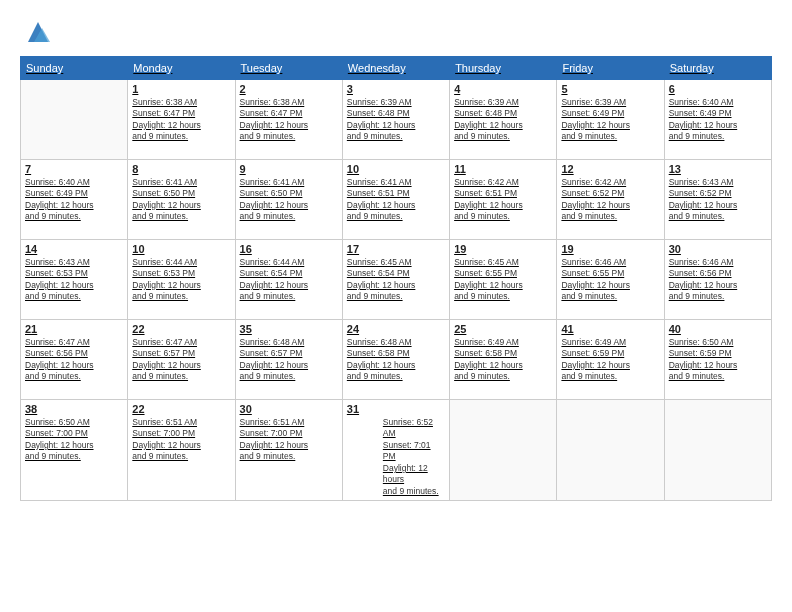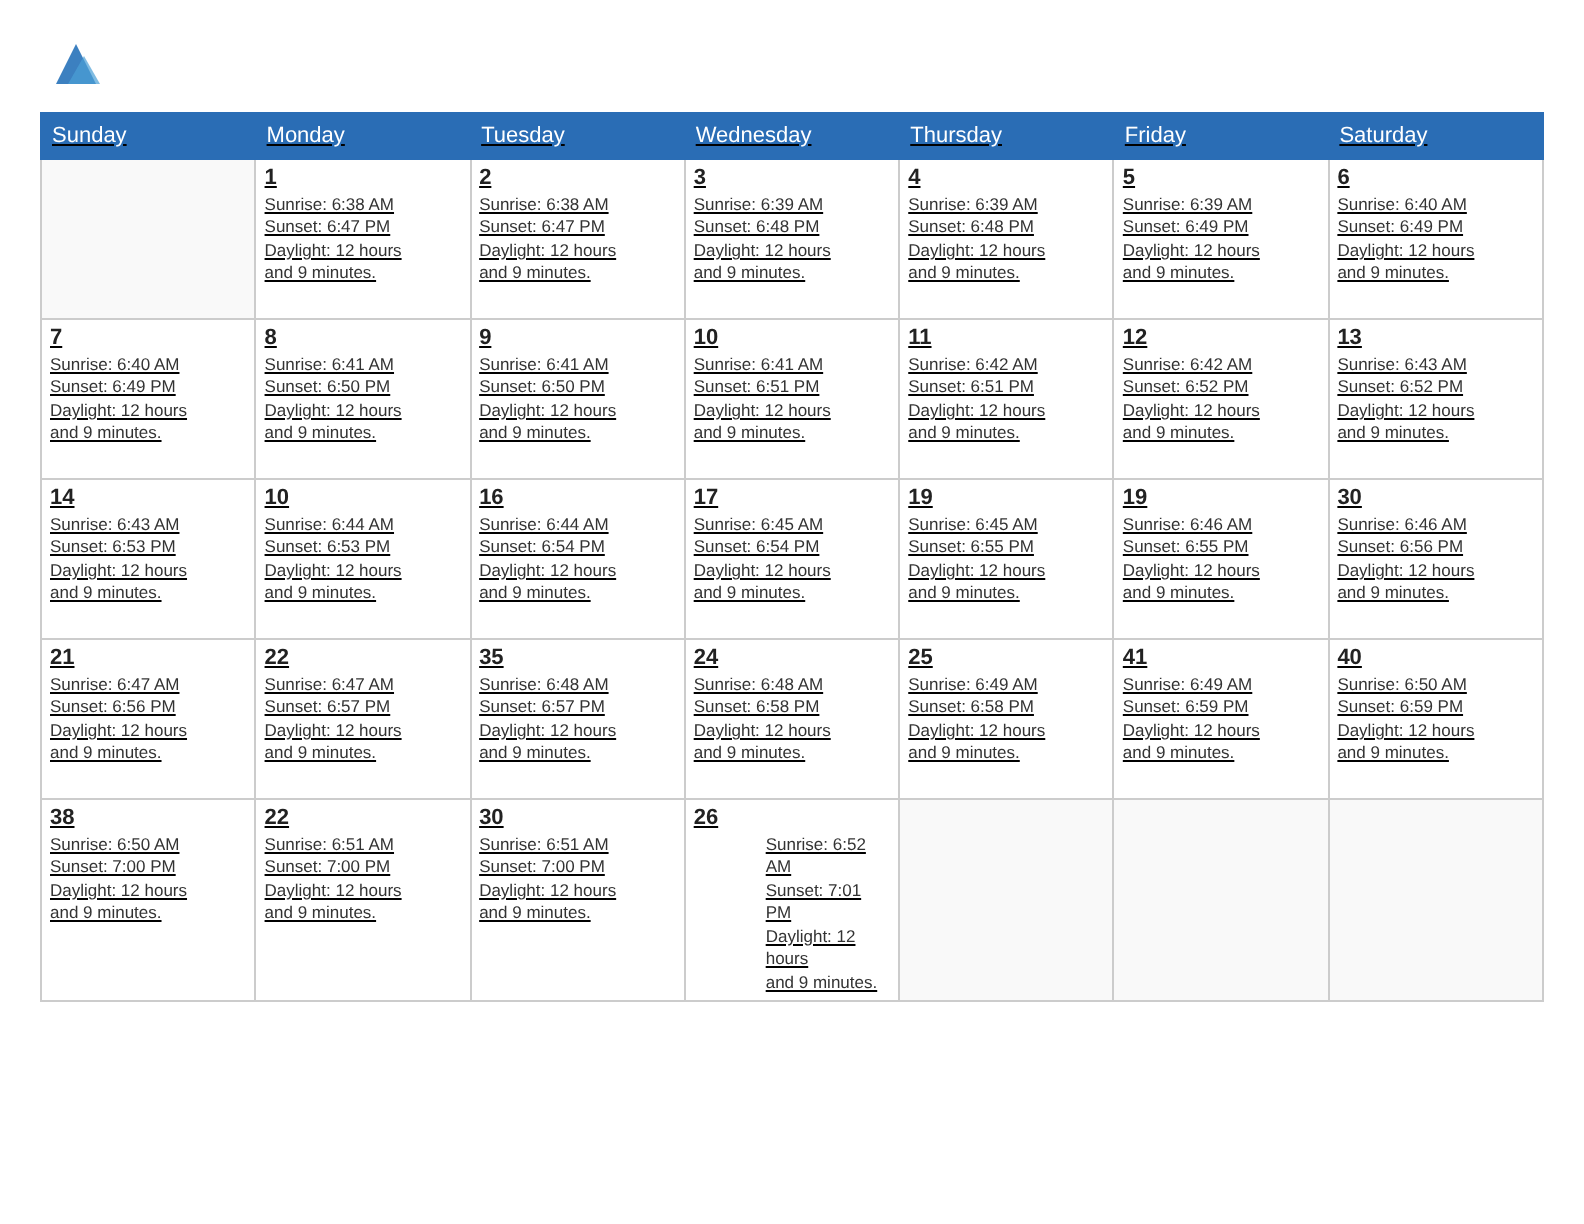--- a/index.html
+++ b/index.html
@@ -349,21 +349,21 @@
 and 9 minutes.</div>
           </td>
           <td>
             <span class="day-num">30</span>
             <div class="day-info" style="white-space: pre-line;">Sunrise: 6:51 AM
 Sunset: 7:00 PM
 Daylight: 12 hours
 and 9 minutes.</div>
           </td>
           <td>
-            <span class="day-num">26</span>
+            <span class="day-num">31</span>
             <div class="day-info" style="white-space: pre-line; margin-left: 36px;">Sunrise: 6:52 AM
 Sunset: 7:01 PM
 Daylight: 12 hours
 and 9 minutes.</div>
           </td>
           <td class="empty"></td>
           <td class="empty"></td>
           <td class="empty"></td>
         </tr>
       </tbody>

